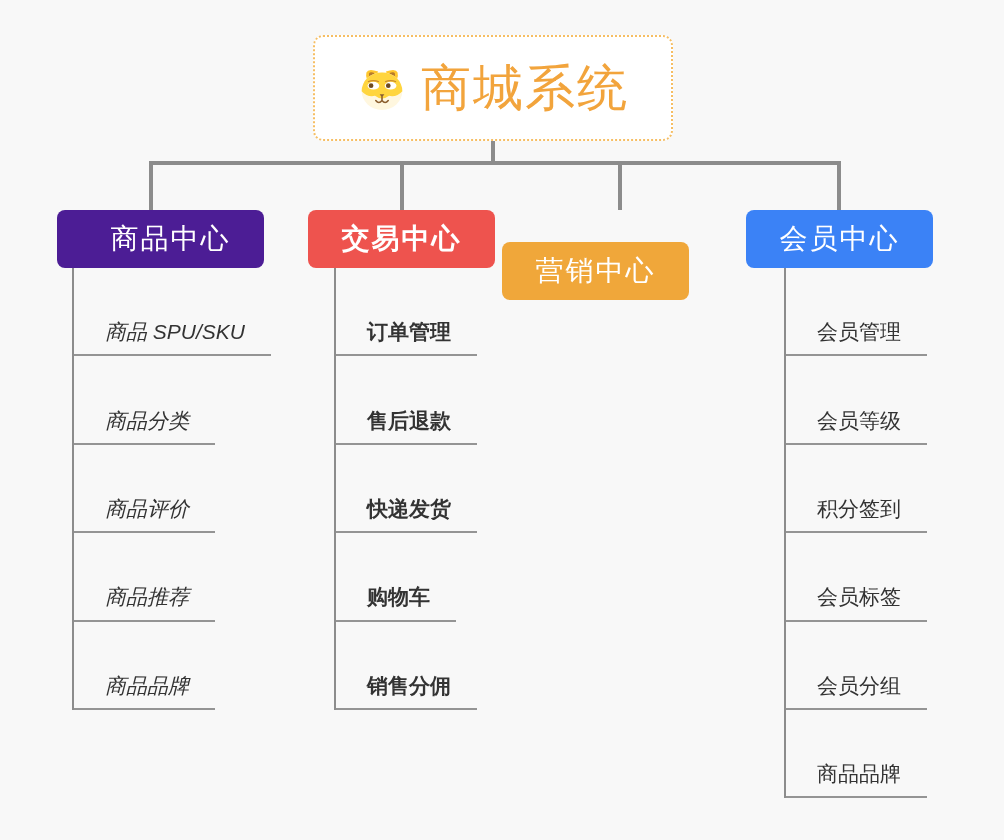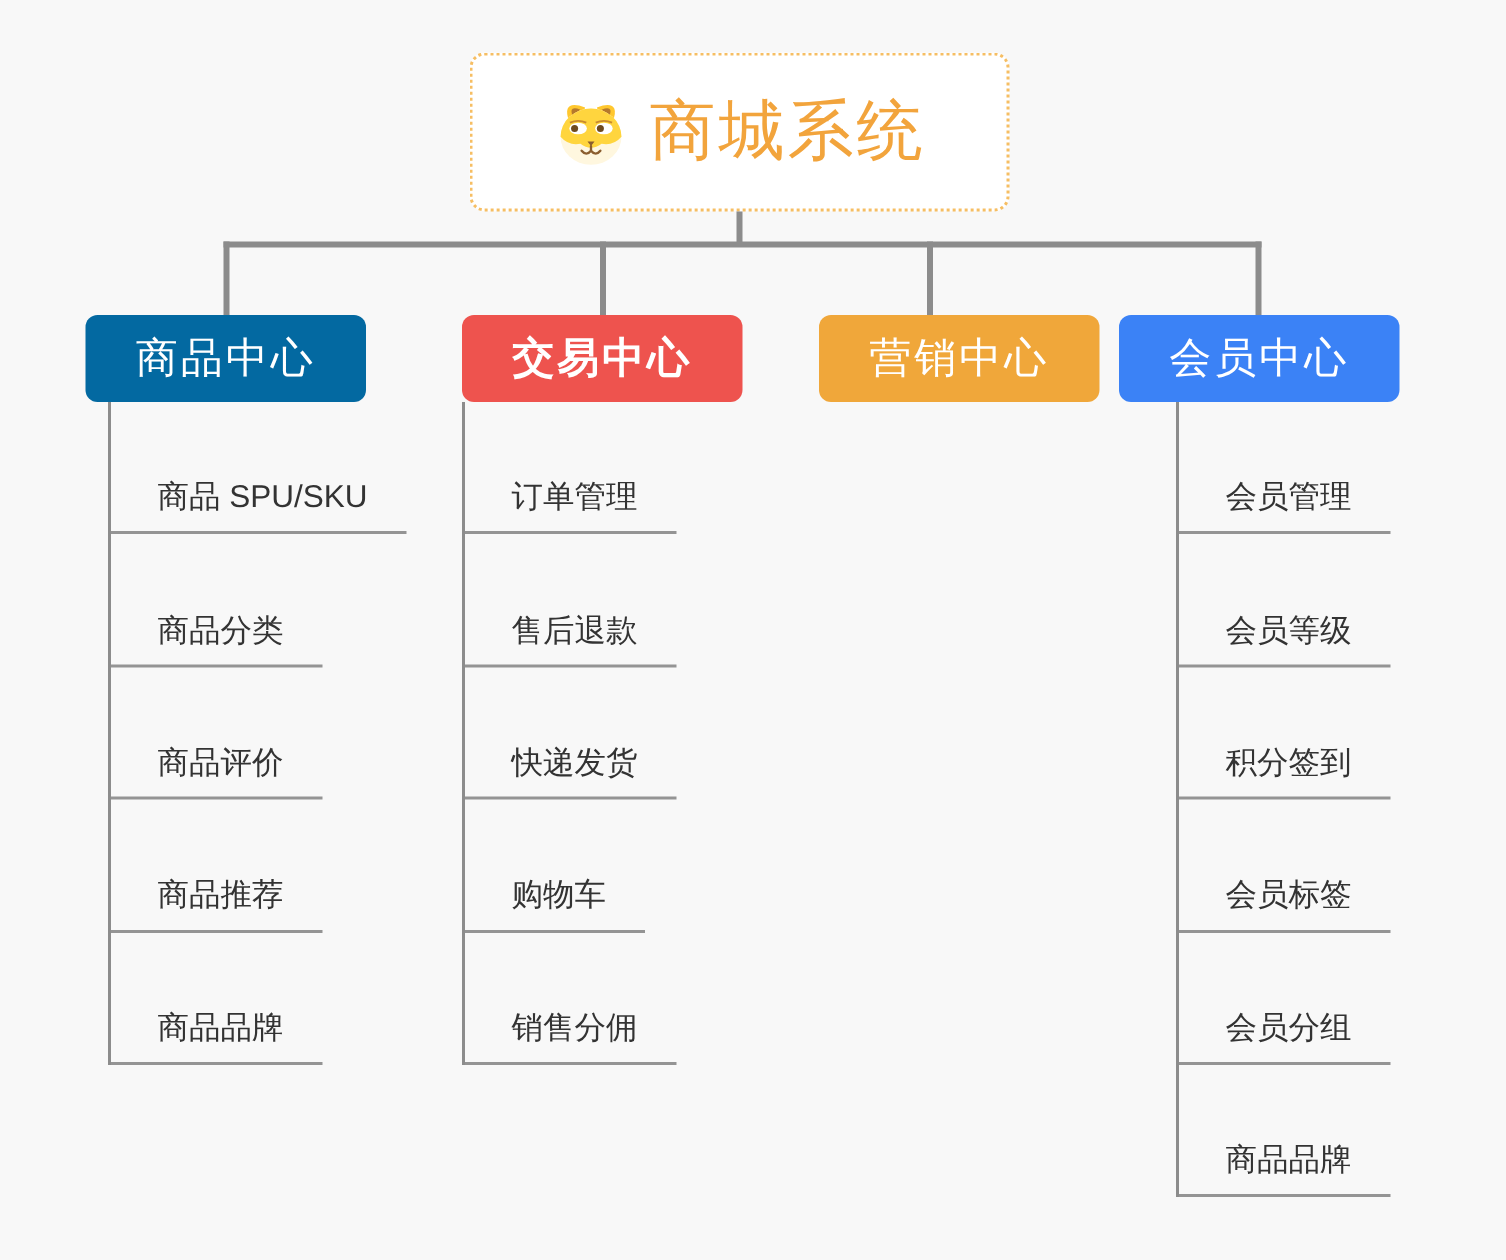--- a/index.html
+++ b/index.html
@@ -14,21 +14,21 @@
   
   .root-node{
     position:absolute;left:313px;top:35px;width:360px;height:106px;
     background:#FFFFFF;
     border:2px dotted #F6BE63;
     border-radius:10px;
     box-sizing:border-box;
     display:flex;align-items:center;justify-content:center;gap:14px;
   }
   .root-title{
-    font-size:44px;letter-spacing:2px;color:#F2A43C;line-height:1;
+    font-size:50px;letter-spacing:2px;color:#F2A43C;line-height:1;
     white-space:nowrap;
   }
   .dog-icon{width:50px;height:48px;flex:0 0 auto;}
 
   
   .conn{position:absolute;background:#8C8C8C;}
   .conn-stem{left:491px;top:141px;width:4px;height:22px;}
   .conn-bus{left:149px;top:161px;width:692px;height:4px;}
   .conn-drop{top:161px;width:4px;height:49px;}
   .conn-drop.d1{left:149px;}
@@ -39,31 +39,31 @@
   
   .branch-node{
     position:absolute;top:210px;width:187px;height:58px;
     border-radius:8px;
     color:#FFFFFF;font-size:28px;letter-spacing:2px;
     display:flex;align-items:center;justify-content:center;
     white-space:nowrap;
   }
   .branch-node.b1{left:57px;}
   .branch-node.b2{left:308px;}
-  .branch-node.b3{left:546px;}
+  .branch-node.b3{left:502px;margin-top:32px;}
   .branch-node.b4{left:746px;}
 
   
   .column{
     position:absolute;top:268px;
     border-left:2px solid #8C8C8C;
     width:230px;
   }
-  .column.c1{left:72px;}
-  .column.c2{left:308px;}
+  .column.c1{left:72px;font-style:italic;}
+  .column.c2{left:334px;font-weight:bold;}
   .column.c3{left:541px;}
   .column.c4{left:760px;margin-left:24px;}
   .item{
     height:88.4px;
     display:flex;align-items:flex-end;justify-content:flex-start;
   }
   .item-label{
     display:inline-block;
     border-bottom:2px solid #949494;
     padding:0 26px 10px 31px;
@@ -96,21 +96,21 @@
     <span class="root-title">商城系统</span>
   </div>
 
   <div class="conn conn-stem"></div>
   <div class="conn conn-bus"></div>
   <div class="conn conn-drop d1"></div>
   <div class="conn conn-drop d2"></div>
   <div class="conn conn-drop d3"></div>
   <div class="conn conn-drop d4"></div>
 
-  <div class="branch-node b1" style="background: #0369a1;">商品中心</div>
+  <div class="branch-node b1" style="background: #4c1d95; padding-left: 20px;">商品中心</div>
   <div class="branch-node b2" style="background: rgb(238, 83, 78); font-weight: bold;">交易中心</div>
   <div class="branch-node b3" style="background: rgb(240, 167, 58);">营销中心</div>
   <div class="branch-node b4" style="background: #3b82f6;">会员中心</div>
 
   <div class="column c1">
     <div class="item">
         <span class="item-label">商品 SPU/SKU</span>
       </div>
     <div class="item">
         <span class="item-label">商品分类</span>

